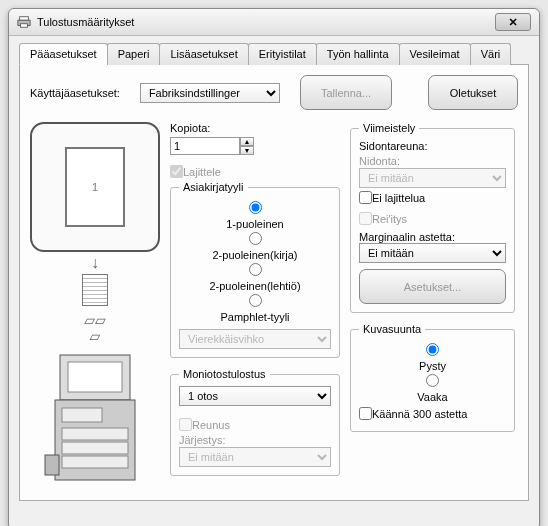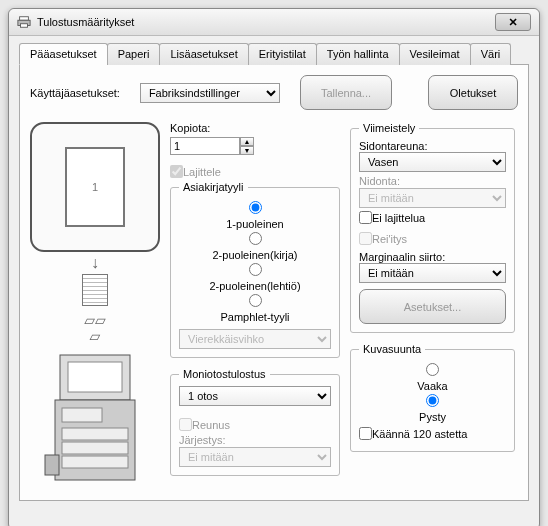--- a/index.html
+++ b/index.html
@@ -162,55 +162,52 @@
             <select class="select combo-full disabled-combo" disabled="">
               <option>Ei mitään</option>
             </select>
           </fieldset>
         </div>
 
         <div class="rightcol">
           <fieldset>
             <legend>Viimeistely</legend>
             <div>Sidontareuna:</div>
-            <select class="select combo-full">
-              <option>Vasen</option>
-            </select>
             <div class="sublabel">Nidonta:</div>
             <select class="select combo-full disabled-combo" disabled="">
               <option>Ei mitään</option>
             </select>
             <div class="chk">
               <input type="checkbox" style="">
               <span>Ei lajittelua</span>
             </div>
             <div class="chk disabled" style="margin-top:8px">
               <input type="checkbox" disabled="" style="">
               <span>Rei'itys</span>
             </div>
-            <div style="margin-top:6px">Marginaalin siirto:</div>
+            <div style="margin-top:6px">Marginaalin astetta:</div>
             <select class="select combo-full">
               <option>Ei mitään</option>
             </select>
             <button class="btn" disabled="" style="width:100%;margin-top:6px">Asetukset...</button>
           </fieldset>
 
           <fieldset>
             <legend>Kuvasuunta</legend>
             <div class="radio">
+                <input type="radio" name="or" checked="" style="">
+                <span>Pysty</span>
+              </div>
+            <div class="radio">
                 <input type="radio" name="or" style="">
                 <span>Vaaka</span>
               </div>
-            <div class="radio">
-                <input type="radio" name="or" checked="" style="">
-                <span>Pysty</span>
-              </div>
             <div class="chk" style="margin-top:4px">
               <input type="checkbox" style="">
-              <span>Käännä 120 astetta</span>
+              <span>Käännä 300 astetta</span>
             </div>
           </fieldset>
         </div>
       </div>
 
 
     </div>
   </div>
 
   <div class="dlg-buttons">

